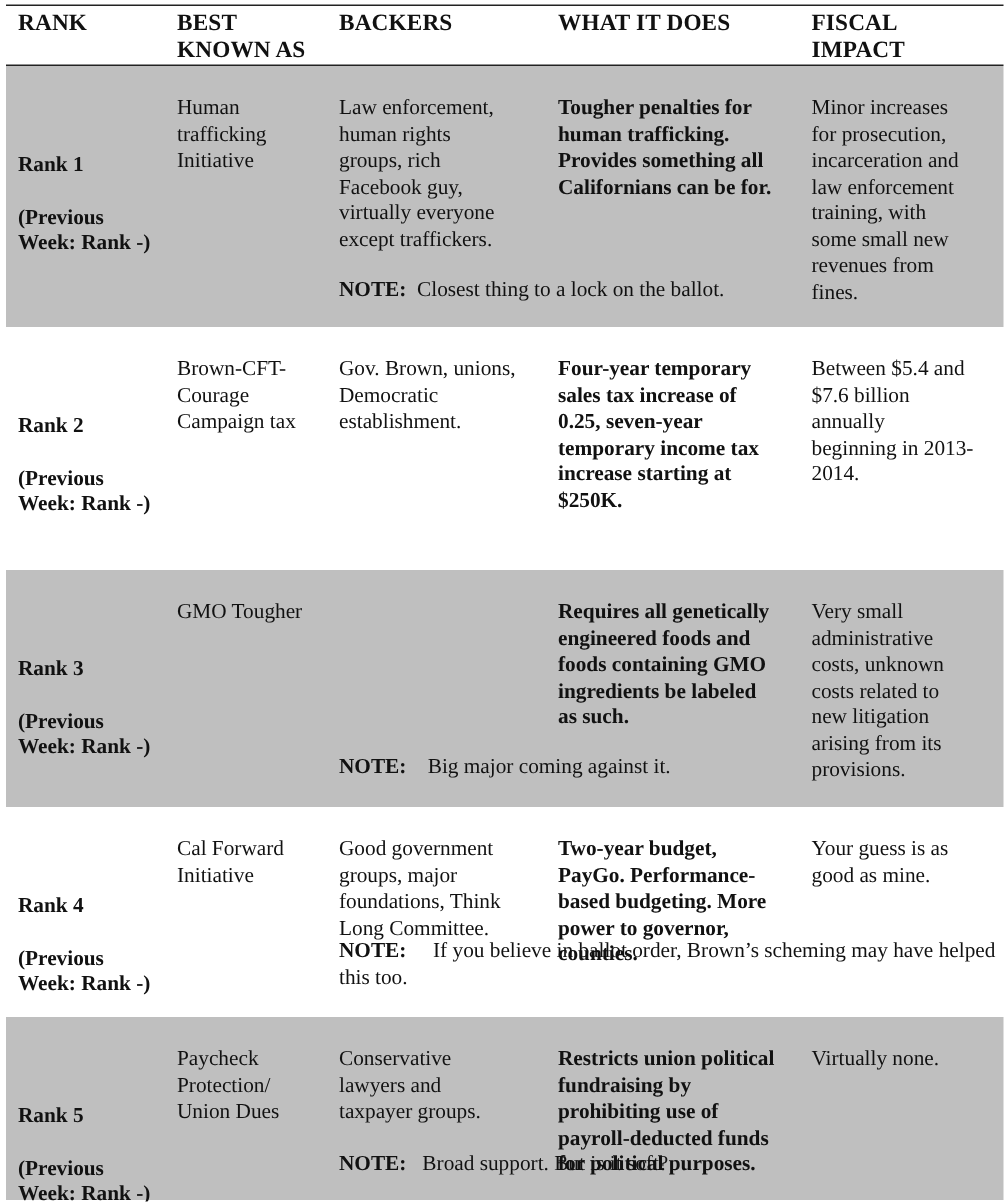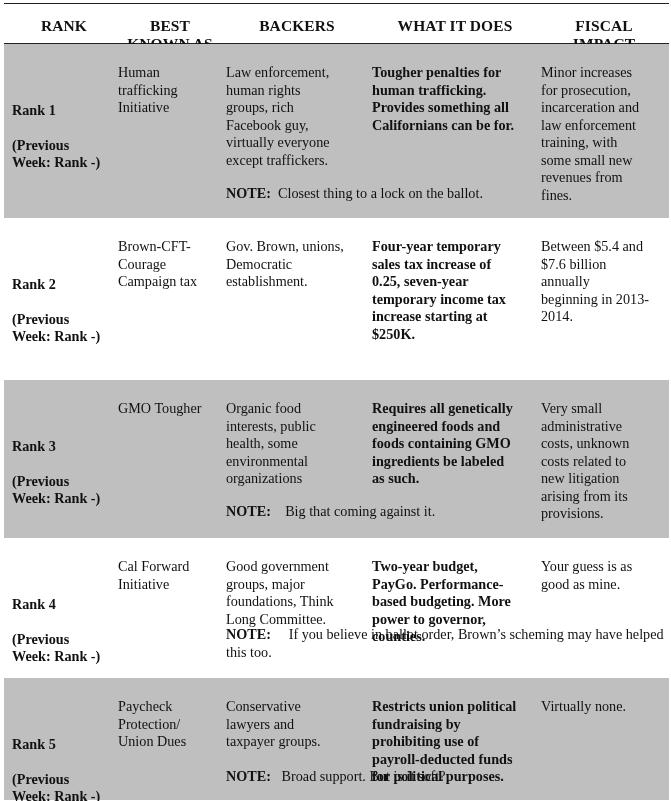--- a/index.html
+++ b/index.html
@@ -23,27 +23,26 @@
     border-top: 1.5px solid #222222;
   }
   .hdr {
     position: relative;
     height: 39px;
     border-bottom: 1.5px solid #222222;
     background: #ffffff;
   }
   .hdr .hcell {
     position: absolute;
-    top: 13px;
+    top: 3px;
     font-weight: bold;
     font-size: 15.5px;
     line-height: 18px;
     letter-spacing: 0.1px;
     color: #111;
-    text-align: center;
   }
   .row {
     position: relative;
     box-sizing: border-box;
   }
   .row.gray { background: #bfbfbf; }
   .row.white { background: #ffffff; }
   .cell {
     position: absolute;
     top: 20px;
@@ -137,38 +136,33 @@
 2014.</div>
   </div>
 
   <div class="row gray" style="height:158px">
     <div class="cell c1">
       <span class="rank-title">Rank 3</span>
       <span class="rank-sub">(Previous
 Week: Rank -)</span>
     </div>
     <div class="cell c2">GMO Tougher</div>
-    <div class="cell c3">Organic food
-interests, public
-health, some
-environmental
-organizations</div>
     <div class="cell c5">Very small
 administrative
 costs, unknown
 costs related to
 new litigation
 arising from its
 provisions.</div>
     <div class="cell c4">Requires all genetically
 engineered foods and
 foods containing GMO
 ingredients be labeled
 as such.</div>
-    <div class="note" style="top:123px"><b>NOTE:</b>&nbsp;&nbsp;&nbsp; <span>Big that coming against it.</span></div>
+    <div class="note" style="top:123px"><b>NOTE:</b>&nbsp;&nbsp;&nbsp; <span>Big major coming against it.</span></div>
   </div>
 
   <div class="row white" style="height:140px">
     <div class="cell c1">
       <span class="rank-title">Rank 4</span>
       <span class="rank-sub">(Previous
 Week: Rank -)</span>
     </div>
     <div class="cell c2">Cal Forward
 Initiative</div>

